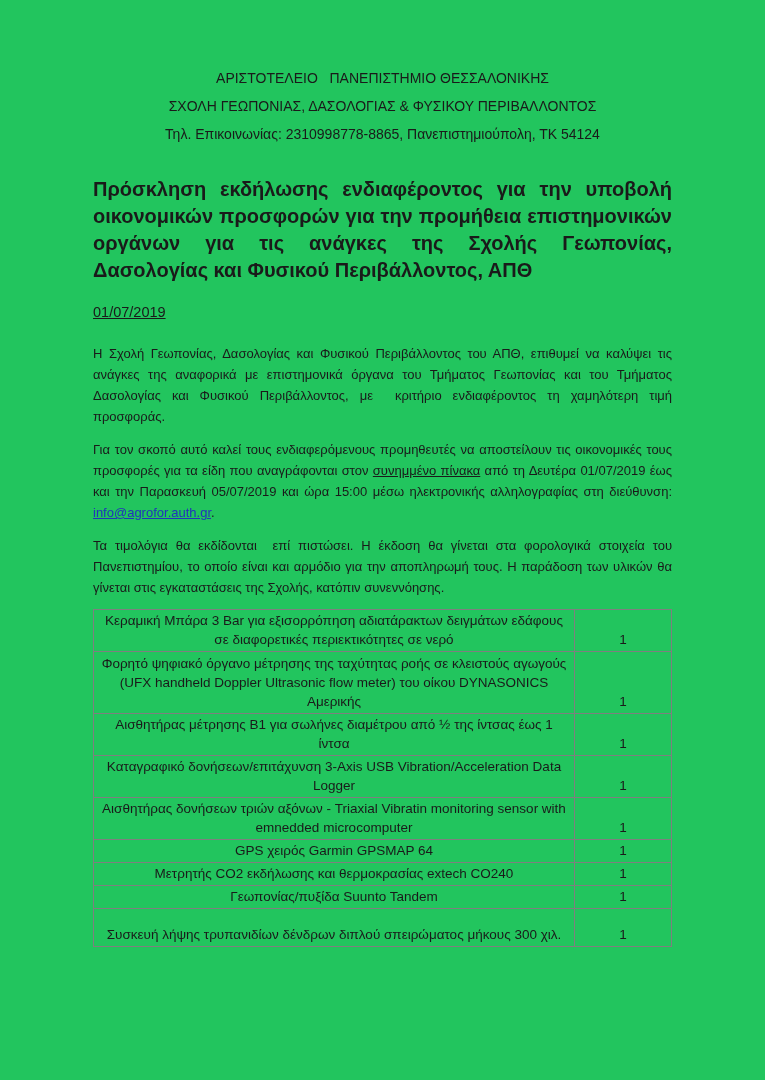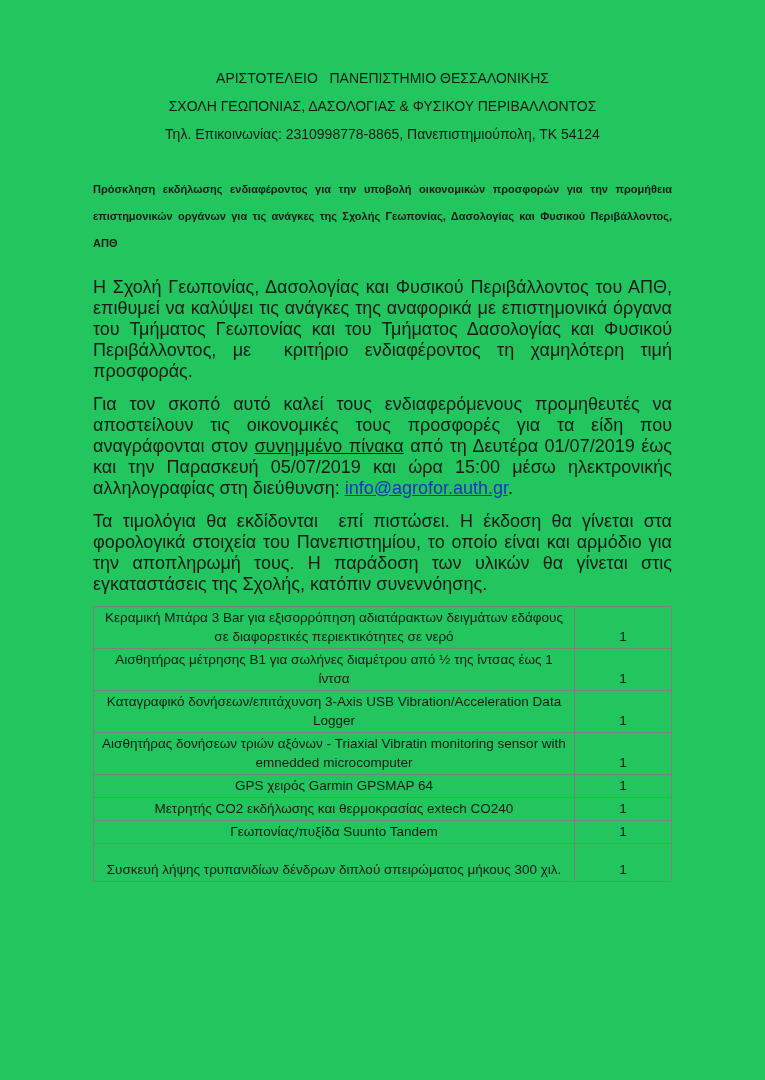--- a/index.html
+++ b/index.html
@@ -25,38 +25,38 @@
   .hdr-line {
     text-align: center;
     font-size: 14px;
     line-height: 16px;
     margin-bottom: 12px;
   }
 
   
   .doc-title {
     margin: 34px 0 0 0;
-    font-size: 11px;
+    font-size: 20px;
     font-weight: bold;
     line-height: 27px;
     text-align: justify;
   }
 
   
   .doc-date {
     margin-top: 18px;
     font-size: 14.5px;
     line-height: 21px;
   }
   .u { text-decoration: underline; }
 
   
   .body-par {
     margin: 12px 0 0 0;
-    font-size: 18px;
+    font-size: 13px;
     line-height: 21px;
     text-align: justify;
   }
   .par-first { margin-top: 20px; }
   .email-link {
     color: #2233bb;
     text-decoration: underline;
     cursor: pointer;
   }
 
@@ -91,31 +91,38 @@
 <div class="page">
 
   <header>
     <div class="hdr-line pre">ΑΡΙΣΤΟΤΕΛΕΙΟ   ΠΑΝΕΠΙΣΤΗΜΙΟ ΘΕΣΣΑΛΟΝΙΚΗΣ</div>
     <div class="hdr-line">ΣΧΟΛΗ ΓΕΩΠΟΝΙΑΣ, ΔΑΣΟΛΟΓΙΑΣ &amp; ΦΥΣΙΚΟΥ ΠΕΡΙΒΑΛΛΟΝΤΟΣ</div>
     <div class="hdr-line">Τηλ. Επικοινωνίας: 2310998778-8865, Πανεπιστημιούπολη, ΤΚ 54124</div>
   </header>
 
   <h1 class="doc-title">Πρόσκληση εκδήλωσης ενδιαφέροντος για την υποβολή οικονομικών προσφορών για την προμήθεια επιστημονικών οργάνων για τις ανάγκες της Σχολής Γεωπονίας, Δασολογίας και Φυσικού Περιβάλλοντος, ΑΠΘ</h1>
 
+  <div class="doc-date">
+    <span class="u">01/07/2019</span>
+  </div>
 
   <p class="body-par par-first pre">Η Σχολή Γεωπονίας, Δασολογίας και Φυσικού Περιβάλλοντος του ΑΠΘ, επιθυμεί να καλύψει τις ανάγκες της αναφορικά με επιστημονικά όργανα του Τμήματος Γεωπονίας και του Τμήματος Δασολογίας και Φυσικού Περιβάλλοντος, με  κριτήριο ενδιαφέροντος τη χαμηλότερη τιμή προσφοράς.</p>
 
   <p class="body-par pre"><span>Για τον σκοπό αυτό καλεί τους ενδιαφερόμενους προμηθευτές να αποστείλουν τις οικονομικές τους προσφορές για τα είδη που αναγράφονται στον </span><span class="u">συνημμένο πίνακα</span><span> από τη Δευτέρα 01/07/2019 έως και την Παρασκευή 05/07/2019 και ώρα 15:00 μέσω ηλεκτρονικής αλληλογραφίας στη διεύθυνση: </span><a class="email-link">info@agrofor.auth.gr</a><span>.</span></p>
 
   <p class="body-par pre">Τα τιμολόγια θα εκδίδονται  επί πιστώσει. Η έκδοση θα γίνεται στα φορολογικά στοιχεία του Πανεπιστημίου, το οποίο είναι και αρμόδιο για την αποπληρωμή τους. Η παράδοση των υλικών θα γίνεται στις εγκαταστάσεις της Σχολής, κατόπιν συνεννόησης.</p>
 
   <table class="items-table">
     <tbody>
       <tr class="h40">
         <td class="desc-cell">Κεραμική Μπάρα 3 Bar για εξισορρόπηση αδιατάρακτων δειγμάτων εδάφους σε διαφορετικές περιεκτικότητες σε νερό</td>
+        <td class="qty-cell">1</td>
+      </tr>
+      <tr class="h62">
+        <td class="desc-cell">Φορητό ψηφιακό όργανο μέτρησης της ταχύτητας ροής σε κλειστούς αγωγούς (UFX handheld Doppler Ultrasonic flow meter) του οίκου DYNASONICS Αμερικής</td>
         <td class="qty-cell">1</td>
       </tr>
       <tr class="h41">
         <td class="desc-cell">Αισθητήρας μέτρησης B1 για σωλήνες διαμέτρου από ½ της ίντσας έως 1 ίντσα</td>
         <td class="qty-cell">1</td>
       </tr>
       <tr class="h38">
         <td class="desc-cell">Καταγραφικό δονήσεων/επιτάχυνση 3-Axis USB Vibration/Acceleration Data Logger</td>
         <td class="qty-cell">1</td>
       </tr>

